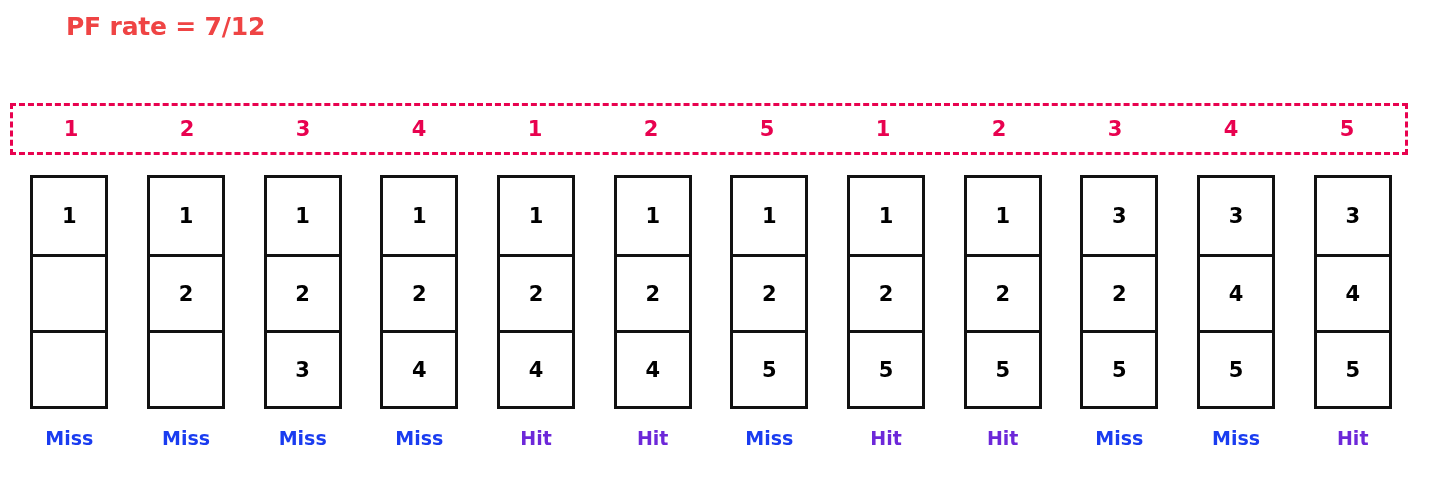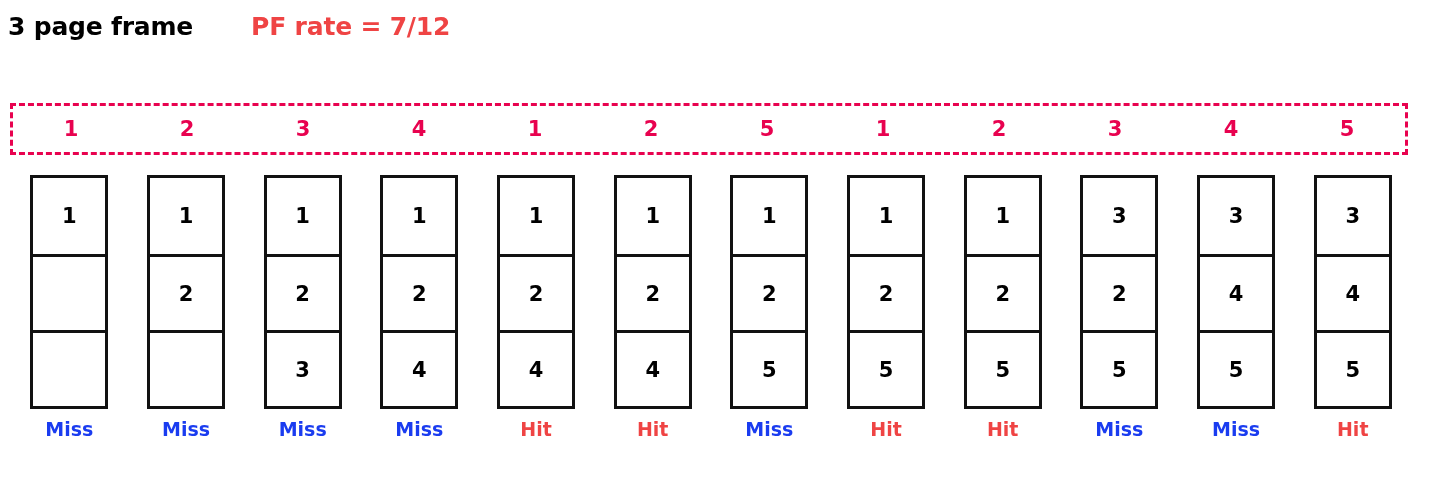--- a/index.html
+++ b/index.html
@@ -88,33 +88,32 @@
     justify-content: center;
     font-size: 21px;
     font-weight: bold;
     color: #000000;
   }
   .frame-cell + .frame-cell {
     border-top: 3px solid #111111;
   }
 
   .status-label {
-    margin-top: 11px;
+    margin-top: 20px;
     font-size: 19px;
     font-weight: bold;
     line-height: 1;
   }
   .status-miss { color: #1A3CF0; }
-  .status-hit  { color: #ef4444; }
+  .status-hit  { color: #6d28d9; }
 </style>
 </head>
 <body>
 
 <div id="header">
-  <span class="title-main">3 page frame</span>
   <span class="title-rate">PF rate = 7/12</span>
 </div>
 
 <div id="ref-string">
     <div class="ref-cell">1</div>
     <div class="ref-cell">2</div>
     <div class="ref-cell">3</div>
     <div class="ref-cell">4</div>
     <div class="ref-cell">1</div>
     <div class="ref-cell">2</div>

